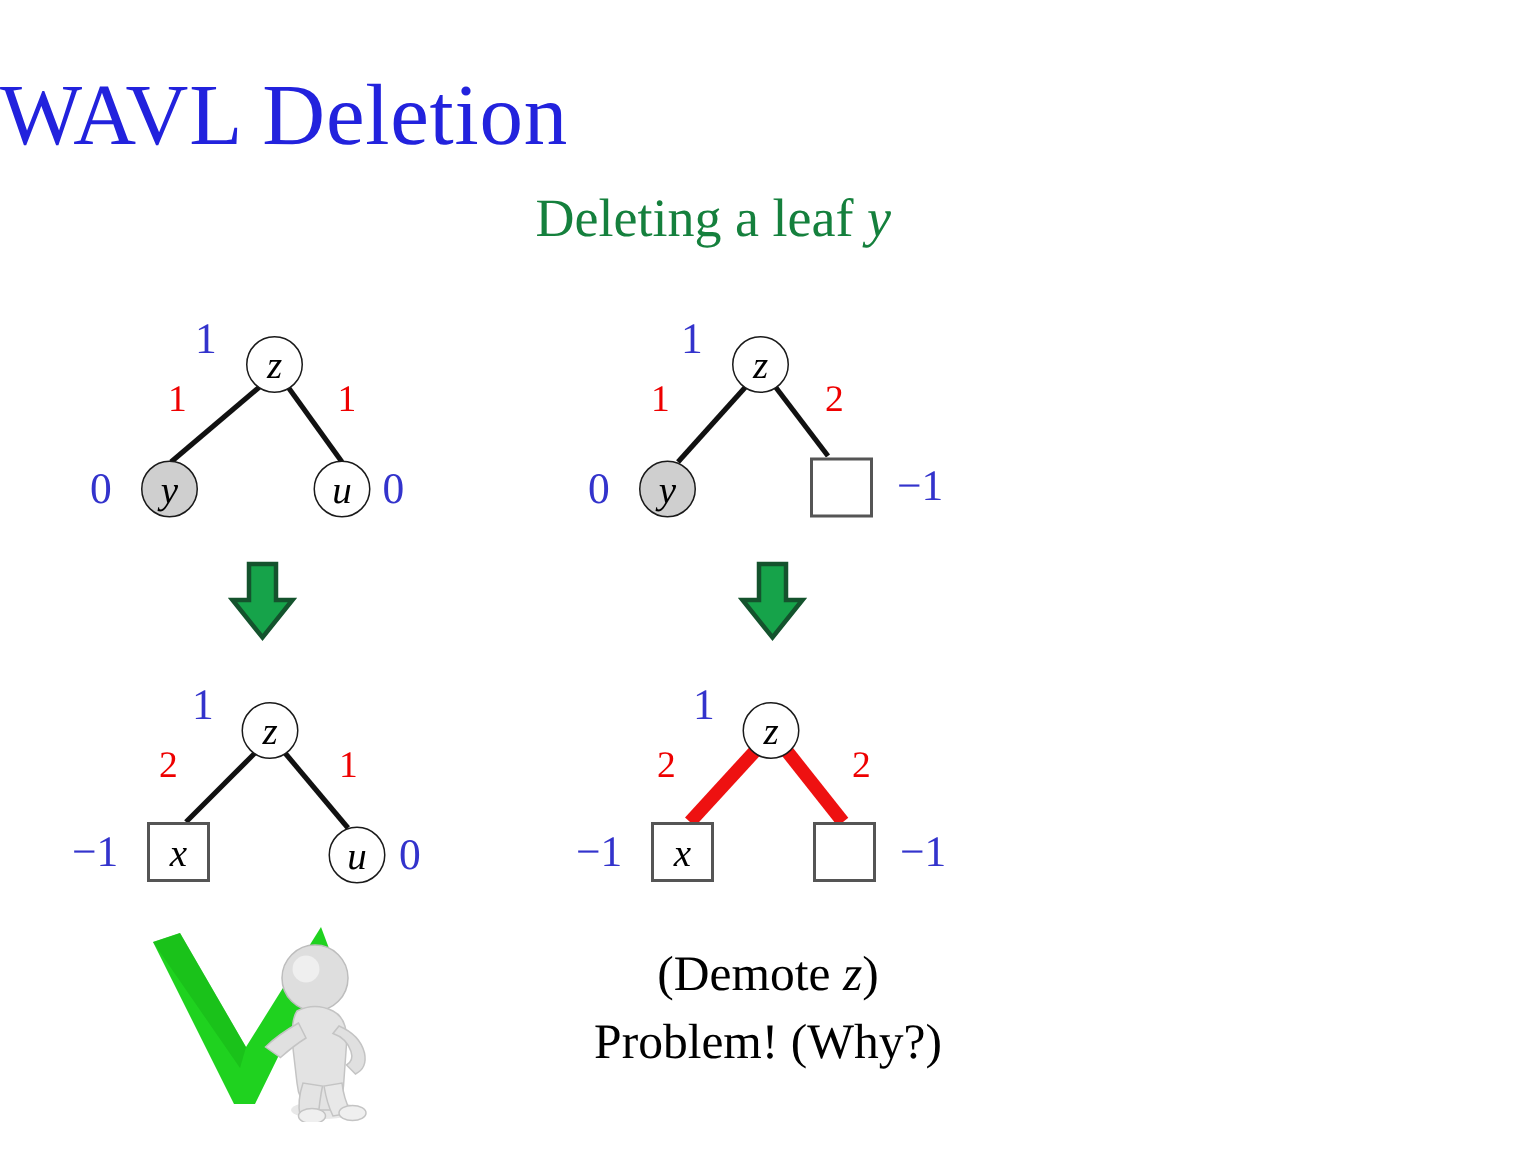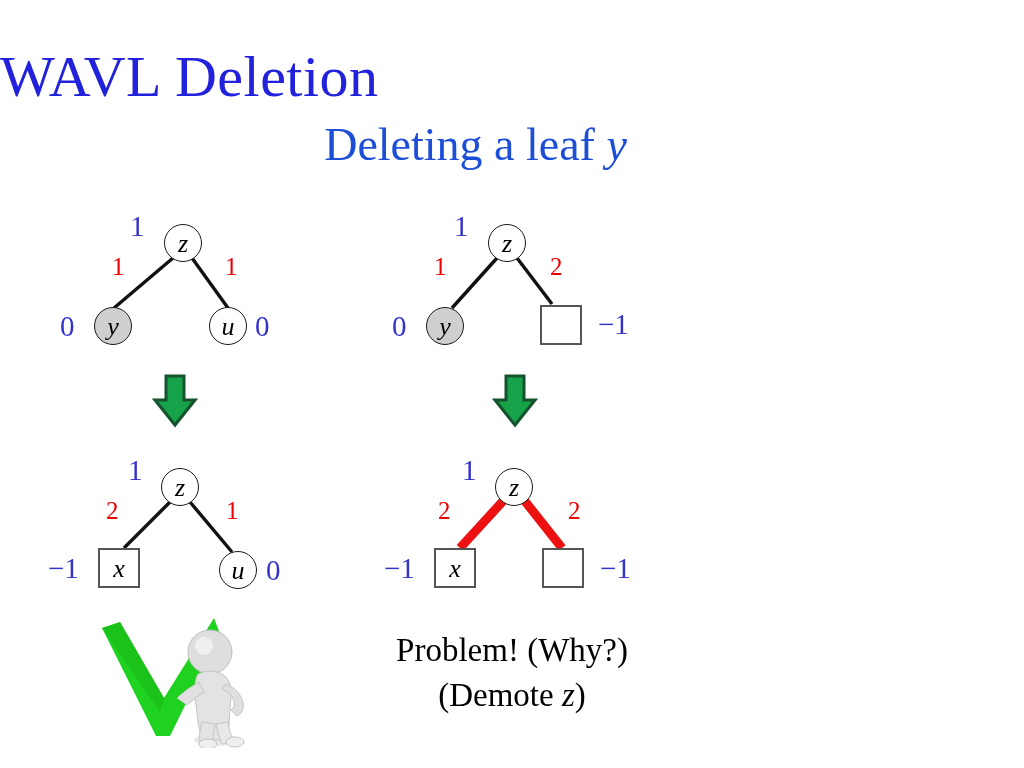--- a/index.html
+++ b/index.html
@@ -30,23 +30,23 @@
     font-size: 58px;
     line-height: 62px;
     color: #2222dd;
     letter-spacing: 0.5px;
   }
   .subtitle {
     position: absolute;
     left: 0; top: 124px;
     width: 951px;
     text-align: center;
-    font-size: 46px;
+    font-size: 36px;
     line-height: 42px;
-    color: #1d4ed8;
+    color: #15803d;
   }
   .subtitle .var { font-style: italic; }
 
   
   .tree {
     position: absolute;
     width: 300px;
     height: 170px;
   }
   .tree-tl { left: 40px;  top: 200px; }
@@ -250,19 +250,19 @@
         <path d="M128 72 q14 6 17 18 q2 10 -6 14 l-6 -6 q5 -3 3 -9 q-3 -9 -12 -12 Z" fill="#e0e0e0" stroke="#c4c4c4" stroke-width="1"></path>
         <path d="M104 110 q-4 12 -2 22 l12 2 q1 -12 3 -22 Z" fill="#e3e3e3" stroke="#c4c4c4" stroke-width="1"></path>
         <path d="M118 112 q2 12 6 20 l12 -2 q-5 -10 -6 -20 Z" fill="#e8e8e8" stroke="#c4c4c4" stroke-width="1"></path>
         <ellipse cx="110" cy="132" rx="9" ry="5" fill="#efefef" stroke="#c4c4c4" stroke-width="1"></ellipse>
         <ellipse cx="137" cy="130" rx="9" ry="5" fill="#efefef" stroke="#c4c4c4" stroke-width="1"></ellipse>
       </g>
     </svg>
   </div>
 
   <div class="caption">
-    <div>Problem! (Why?)</div>
     <div>
       <span>(Demote </span><span class="var">z</span><span>)</span>
     </div>
+    <div>Problem! (Why?)</div>
   </div>
 
 </div>
 
 </body></html>

